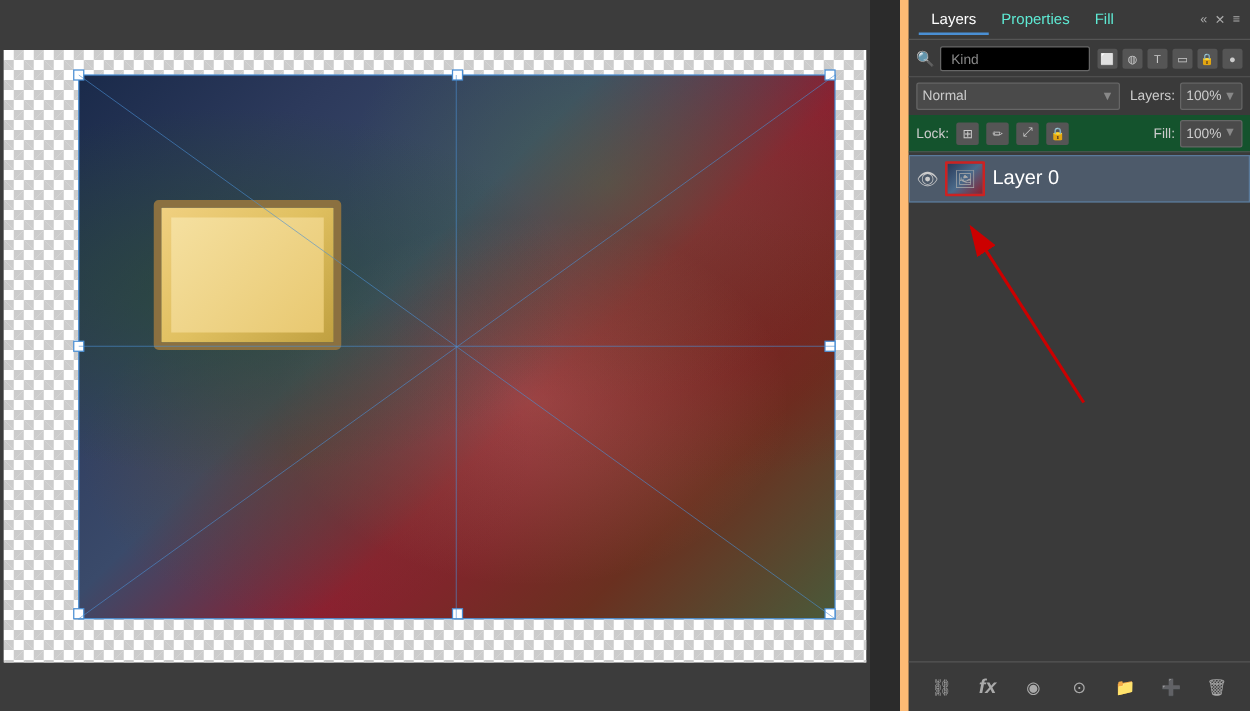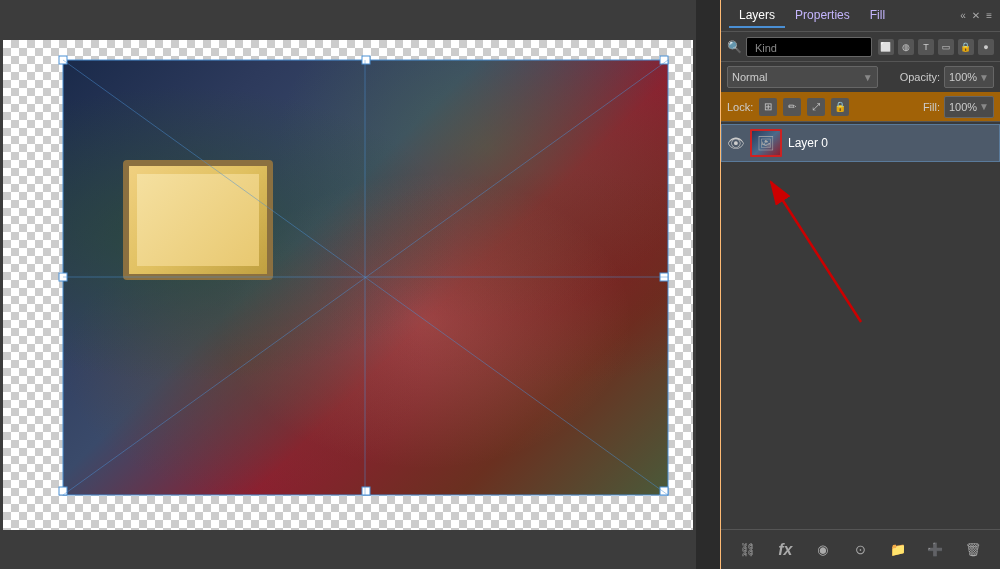--- a/index.html
+++ b/index.html
@@ -92,21 +92,21 @@
       pointer-events: none;
     }
 
     
     .right-panel {
       width: 280px;
       height: 569px;
       background: #3a3a3a;
       display: flex;
       flex-direction: column;
-      border-left: 1px solid #fdba74;
+      border-left: 7px solid #fdba74;
       margin-left: 24px;
     }
 
     
     .panel-header {
       display: flex;
       align-items: center;
       background: #3a3a3a;
       padding: 6px 8px;
       border-bottom: 1px solid #555;
@@ -115,21 +115,21 @@
 
     .panel-header-tabs {
       display: flex;
       flex: 1;
       gap: 0;
     }
 
     .panel-tab {
       padding: 4px 10px;
       font-size: 12px;
-      color: #c4b5fd;
+      color: #5eead4;
       cursor: pointer;
       border-bottom: 2px solid transparent;
     }
 
     .panel-tab.active {
       color: #fff;
       border-bottom: 2px solid #4a8fd4;
     }
 
     .panel-header-icons {
@@ -188,21 +188,21 @@
       cursor: pointer;
     }
 
     
     .blend-mode-row {
       display: flex;
       align-items: center;
       padding: 4px 6px;
       background: #3a3a3a;
       height: 30px;
-      gap: 22px;
+      gap: 8px;
     }
 
     .blend-select {
       flex: 1;
       background: #4a4a4a;
       border: 1px solid #666;
       color: #ccc;
       font-size: 11px;
       padding: 2px 4px;
       height: 22px;
@@ -233,21 +233,21 @@
       align-items: center;
       justify-content: space-between;
       border-radius: 2px;
     }
 
     
     .lock-row {
       display: flex;
       align-items: center;
       padding: 4px 6px;
-      background: #a16207;
+      background: #14532d;
       height: 30px;
       gap: 6px;
       border-bottom: 1px solid #555;
     }
 
     .lock-label {
       font-size: 11px;
       color: #ccc;
     }
 
@@ -330,21 +330,21 @@
       border-radius: 1px;
       display: flex;
       align-items: center;
       justify-content: center;
       font-size: 8px;
       color: #aaa;
     }
 
     .layer-name {
       flex: 1;
-      font-size: 12px;
+      font-size: 16px;
       color: #fff;
     }
 
     
     .panel-footer {
       display: flex;
       align-items: center;
       justify-content: space-around;
       padding: 6px 8px;
       background: #3a3a3a;
@@ -452,21 +452,21 @@
       <div class="filter-icon">●</div>
     </div>
   </div>
 
   <div class="blend-mode-row">
     <div class="blend-select">
       <span>Normal</span>
       <span class="chevron">▼</span>
     </div>
     <div class="opacity-row-part">
-      <span>Opacity:</span>
+      <span>Layers:</span>
       <div class="opacity-input">
         <span>100%</span>
         <span class="chevron">▼</span>
       </div>
     </div>
   </div>
 
   <div class="lock-row">
     <span class="lock-label">Lock:</span>
     <div class="lock-icons">

